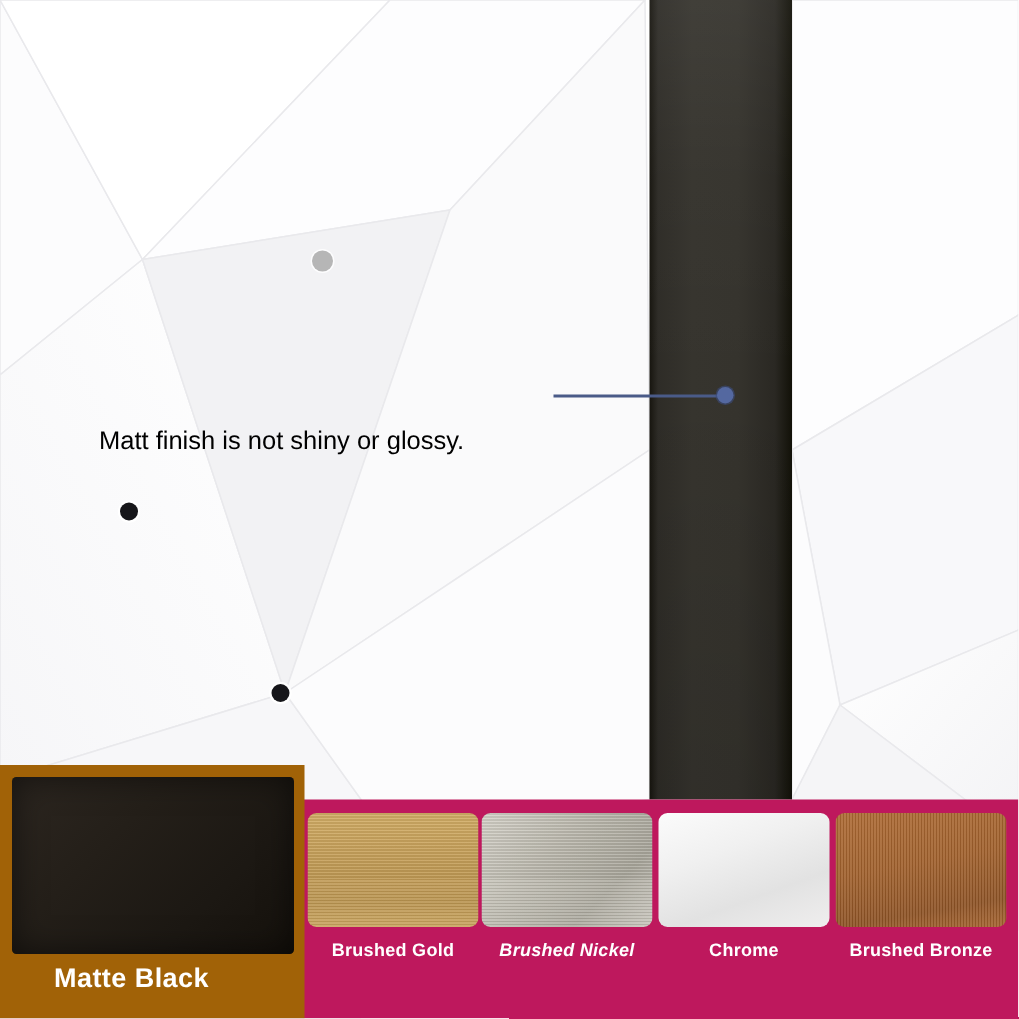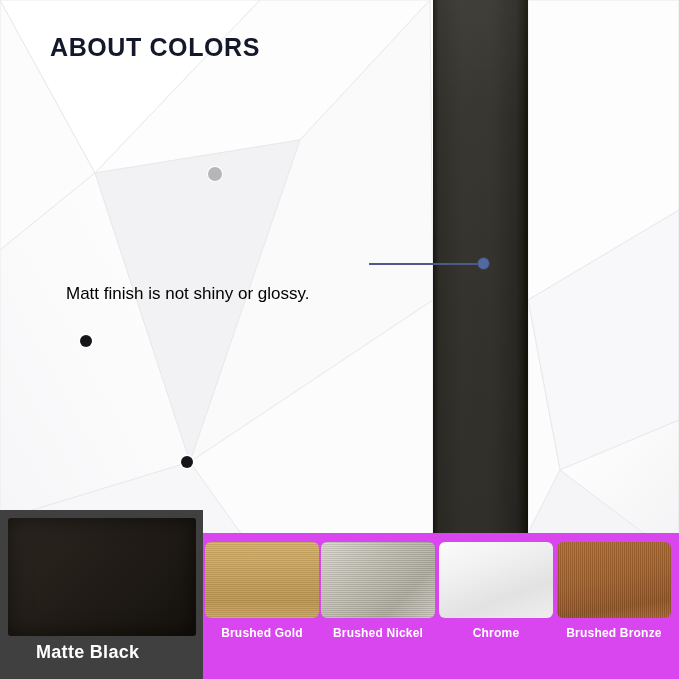--- a/index.html
+++ b/index.html
@@ -126,30 +126,30 @@
     box-shadow: 0 0 0 1.5px rgba(255,255,255,0.9);
   }
 
   
   #swatch-bar {
     position: absolute;
     left: 0;
     top: 533px;
     width: 679px;
     height: 146px;
-    background: #d946ef;
+    background: #be185d;
   }
   
   #selected-panel {
     position: absolute;
     left: 0;
     top: 510px;
     width: 203px;
     height: 169px;
-    background: #404040;
+    background: #a16207;
   }
   #selected-swatch {
     position: absolute;
     left: 8px;
     top: 8px;
     width: 188px;
     height: 118px;
     border-radius: 3px;
     background: linear-gradient(135deg,
         #2c2620 0%,
@@ -255,42 +255,41 @@
       <polygon points="190,462 433,300 433,533 260,560" fill="#fcfcfd"></polygon>
       <polygon points="528,0 679,0 679,210 528,300" fill="#fdfdfe"></polygon>
       <polygon points="528,300 679,210 679,420 560,470" fill="#f8f8fa"></polygon>
       <polygon points="528,300 560,470 528,533" fill="#fcfcfd"></polygon>
       <polygon points="560,470 679,420 679,560" fill="url(#g1)"></polygon>
       <polygon points="560,470 679,560 679,620 528,533" fill="#f5f5f7"></polygon>
       <polygon points="0,600 260,560 240,679 0,679" fill="#fbfbfc"></polygon>
     </g>
   </svg>
 
-  <div id="page-title">ABOUT COLORS</div>
 
   <div id="product-bar">
     <div id="product-bar-sheen"></div>
   </div>
 
   <div id="leader-line"></div>
   <div id="leader-dot"></div>
   <div id="callout-desc">Matt finish is not shiny or glossy.</div>
 
   <div class="bg-dot" id="dot-gray"></div>
   <div class="bg-dot" id="dot-black-upper"></div>
   <div class="bg-dot" id="dot-black-lower"></div>
 
   <div id="swatch-bar">
 
     <div class="swatch-item" style="left:205px;">
       <div class="swatch-chip finish-gold"></div>
       <div class="swatch-name">Brushed Gold</div>
     </div>
 
-    <div class="swatch-item" style="left:321px;">
+    <div class="swatch-item" style="left:321px;font-style:italic;">
       <div class="swatch-chip finish-nickel"></div>
       <div class="swatch-name">Brushed Nickel</div>
     </div>
 
     <div class="swatch-item" style="left:439px;">
       <div class="swatch-chip finish-chrome"></div>
       <div class="swatch-name">Chrome</div>
     </div>
 
     <div class="swatch-item" style="left:557px;">

